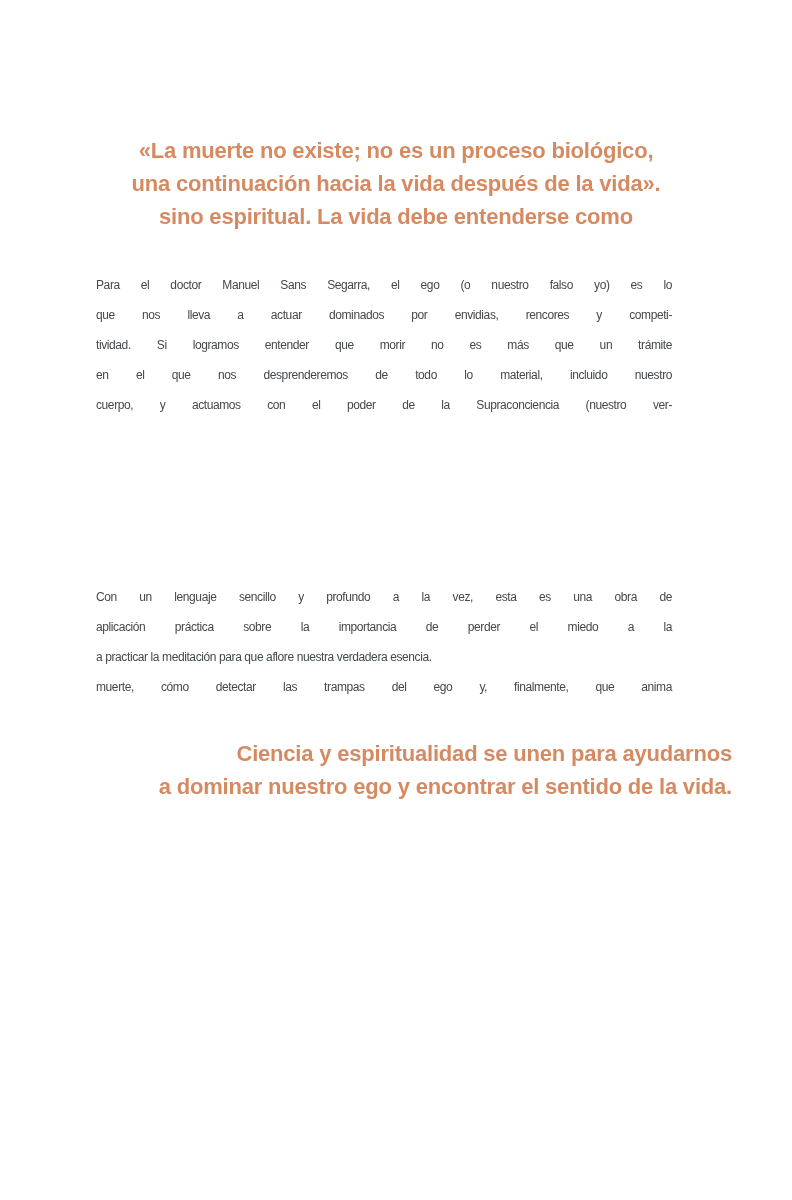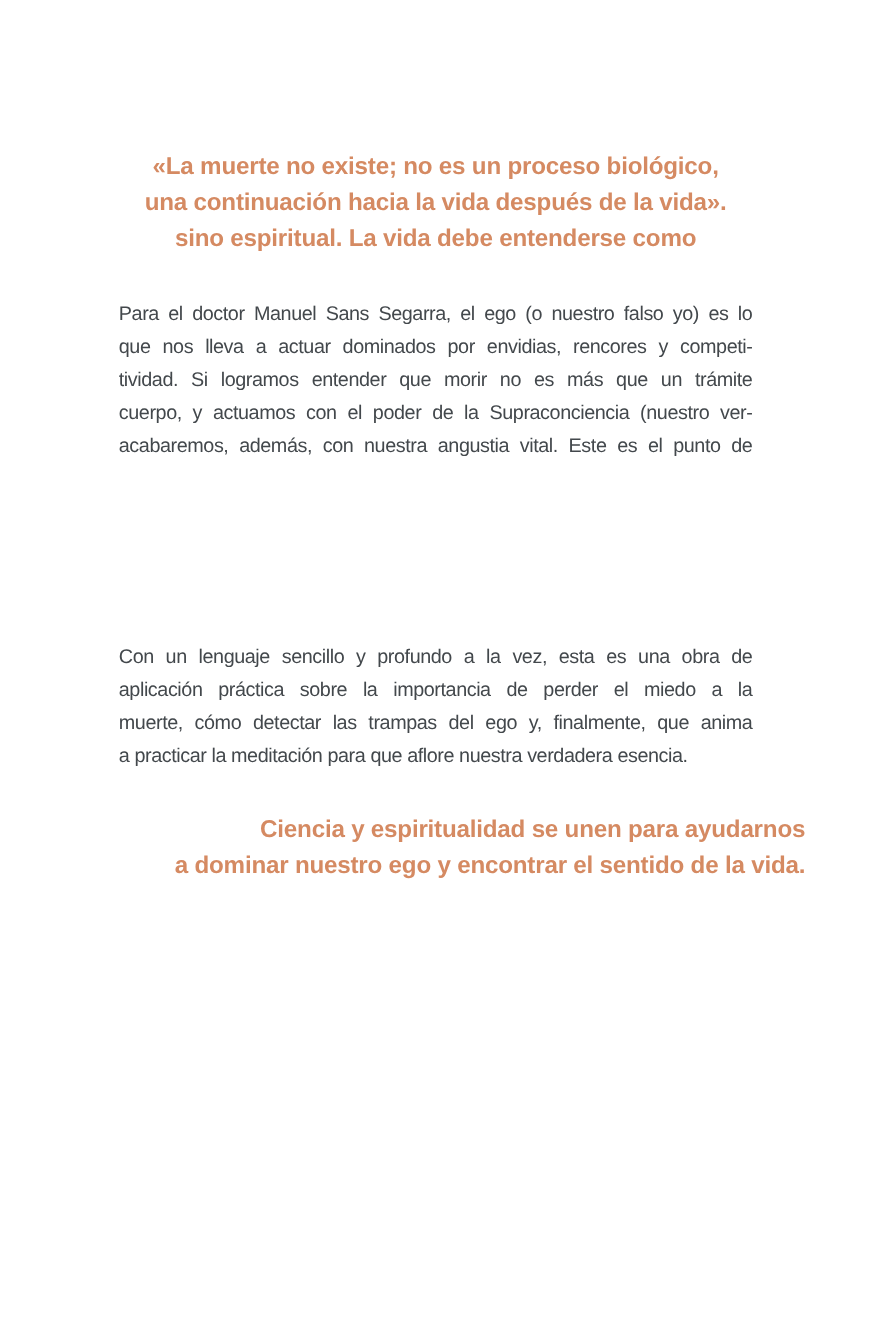--- a/index.html
+++ b/index.html
@@ -17,23 +17,23 @@
     position: absolute; top: 134px; left: 60px; right: 60px;
     text-align: center;
     color: var(--accent, #D58A62);
     font-weight: 700;
     font-size: 22px; line-height: 33px;
     letter-spacing: -0.2px;
   }
 
   
   .para {
-    position: absolute; left: 108px; width: 576px;
+    position: absolute; left: 96px; width: 576px;
     color: var(--body-text, #43484C);
-    font-size: 18px;
+    font-size: 12px;
     letter-spacing: -0.4px;
   }
   .p1 { top: 270px; }
   .p2 { top: 582px; }
   .pline {
     height: 30px; line-height: 30px;
     text-align: justify; text-align-last: justify;
   }
   .pline.last { text-align-last: left; }
   .pline em { font-style: italic; }
@@ -105,28 +105,28 @@
   <div class="quote">
     <div>«La muerte no existe; no es un proceso biológico,</div>
     <div>una continuación hacia la vida después de la vida».</div>
     <div>sino espiritual. La vida debe entenderse como</div>
   </div>
 
   <div class="para p1">
       <div class="pline"><span>Para el doctor Manuel Sans Segarra, el ego (o nuestro falso yo) es lo</span></div>
       <div class="pline"><span>que nos lleva a actuar dominados por envidias, rencores y competi-</span></div>
       <div class="pline"><span>tividad. Si logramos entender que morir no es más que un trámite</span></div>
+      <div class="pline"><span>en el que nos desprenderemos de todo lo material, incluido nuestro</span></div>
       <div class="pline"><span>cuerpo, y actuamos con el poder de la Supraconciencia (nuestro ver-</span></div>
-      <div class="pline"><span>acabaremos, además, con nuestra angustia vital. Este es el punto de</span></div>
     </div>
   <div class="para p2">
       <div class="pline"><span>Con un lenguaje sencillo y profundo a la vez, esta es una obra de</span></div>
       <div class="pline"><span>aplicación práctica sobre la importancia de perder el miedo a la</span></div>
+      <div class="pline last"><span>a practicar la meditación para que aflore nuestra verdadera esencia.</span></div>
       <div class="pline"><span>muerte, cómo detectar las trampas del ego y, finalmente, que anima</span></div>
-      <div class="pline last"><span>a practicar la meditación para que aflore nuestra verdadera esencia.</span></div>
     </div>
 
   <div class="closing">
     <div>Ciencia y espiritualidad se unen para ayudarnos</div>
     <div>a dominar nuestro ego y encontrar el sentido de la vida.</div>
   </div>
 
   <div class="publisher">
     <span>
       <svg width="30" height="30" viewBox="0 0 44 44" aria-hidden="true">

